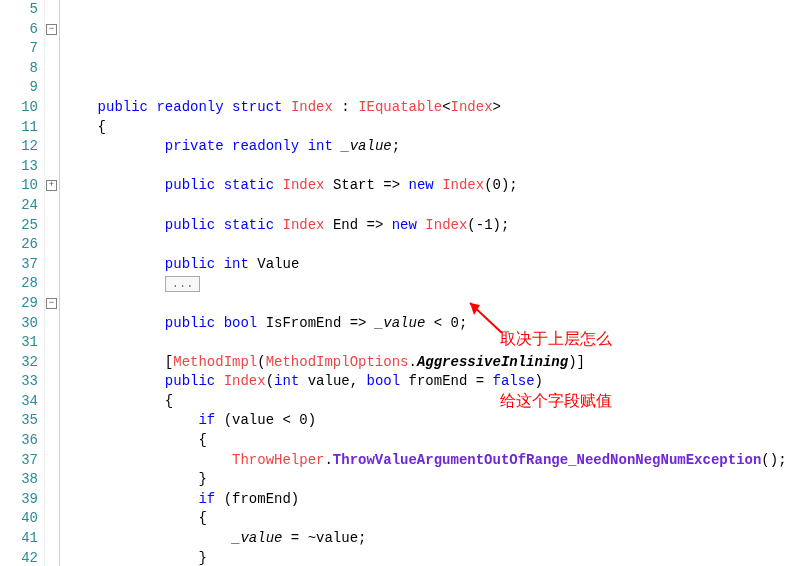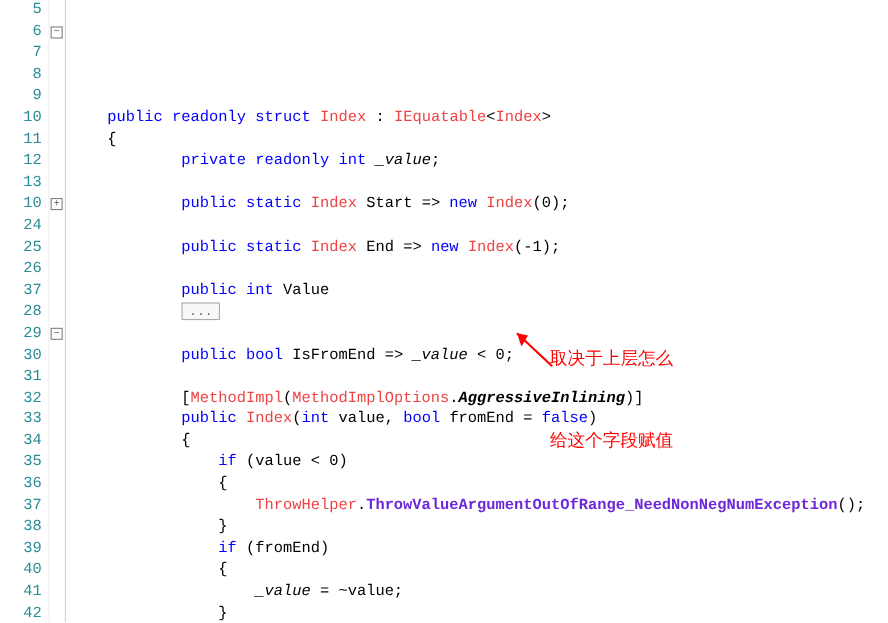--- a/index.html
+++ b/index.html
@@ -16,21 +16,21 @@
   .code{flex:1 1 auto;white-space:pre;padding-left:4px;position:relative;}
   .code .ln{height:19.6px;}
   .k{color:#0000ff;}         
   .t{color:#ef4444;}         
   .c{color:#000;}            
   .it{font-style:italic;font-weight:bold;}
   .fld{font-style:italic;color:#000;text-align:center;}
   .mth{color:#6d28d9;font-weight:bold;}
   .anno{position:absolute;left:440px;color:#ff0000;font-family:"Microsoft YaHei","PingFang SC",sans-serif;
     font-size:16px;}
-  .anno1{top:316px;}
+  .anno1{top:328px;}
   .anno2{top:390px;}
   .arrow{position:absolute;left:402px;top:297px;pointer-events:none;}
   .arrow line{stroke:#ff0000;stroke-width:2;}
   .arrow polygon{fill:#ff0000;}
   .coll{border:1px solid #aaa;background:#f8f8f8;padding:0 6px;display:inline-block;
     font-size:12px;color:#777;line-height:14px;}
 </style>
 </head>
 <body>
 

